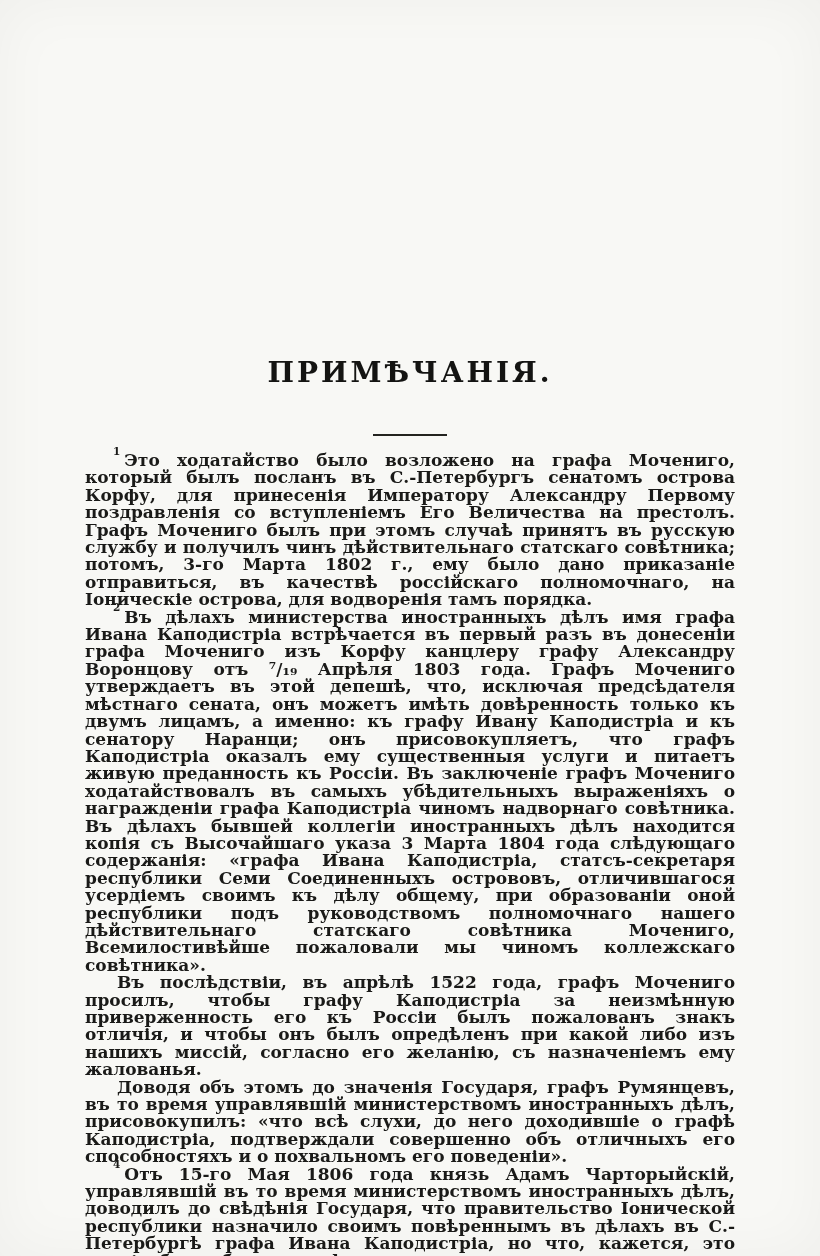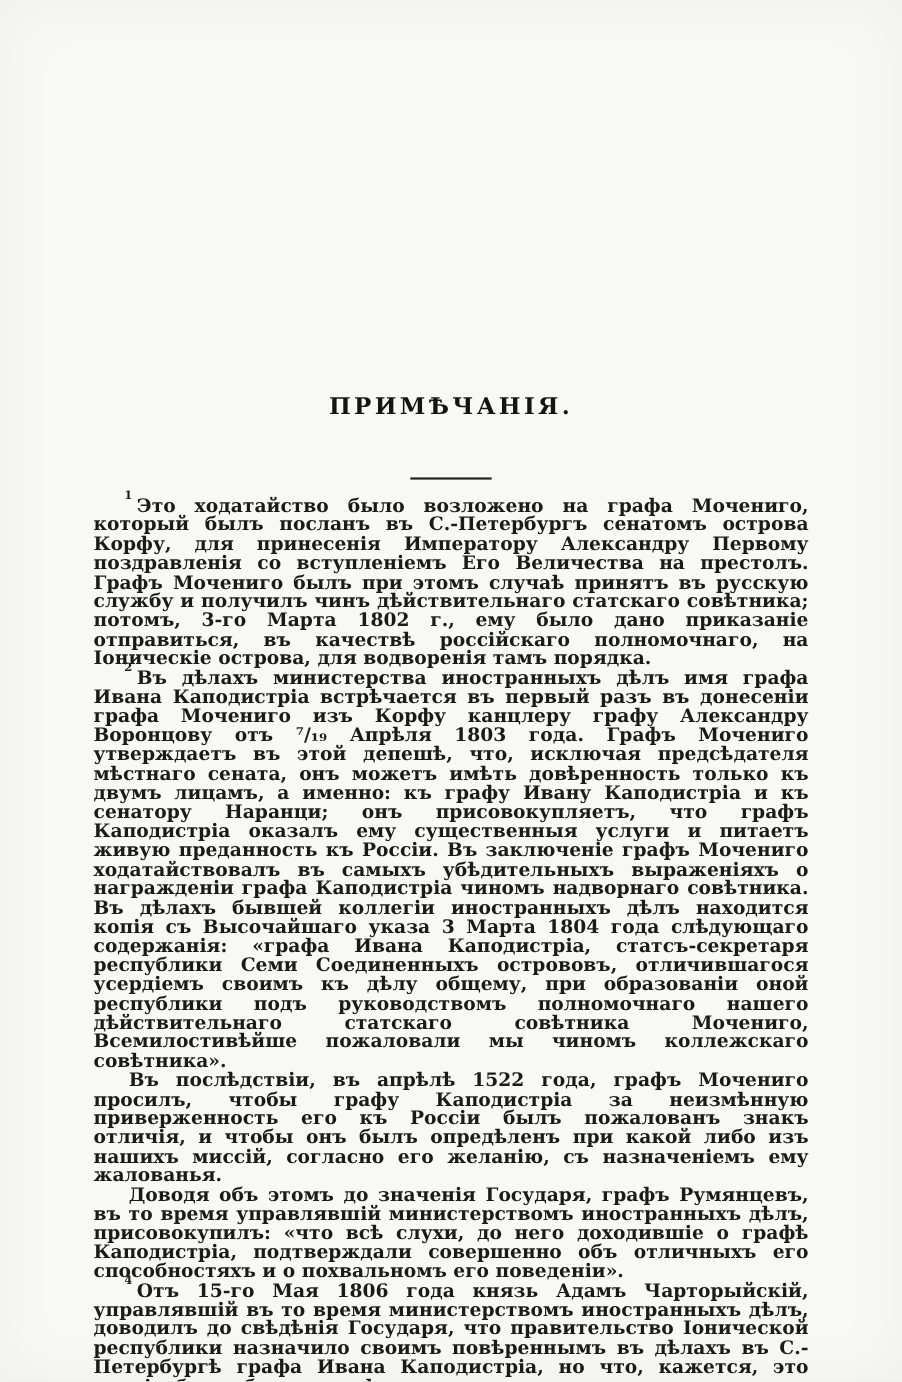--- a/index.html
+++ b/index.html
@@ -18,21 +18,21 @@
     color: #1a1a18;
     overflow: hidden;
   }
   .title {
     position: absolute;
     top: 356px;
     left: 0;
     width: 100%;
     margin: 0;
     text-align: center;
-    font-size: 21px;
+    font-size: 28px;
     font-weight: bold;
     letter-spacing: 3px;
     color: #141412;
   }
   .divider {
     position: absolute;
     top: 434px;
     left: 50%;
     transform: translateX(-50%);
     width: 74px;

